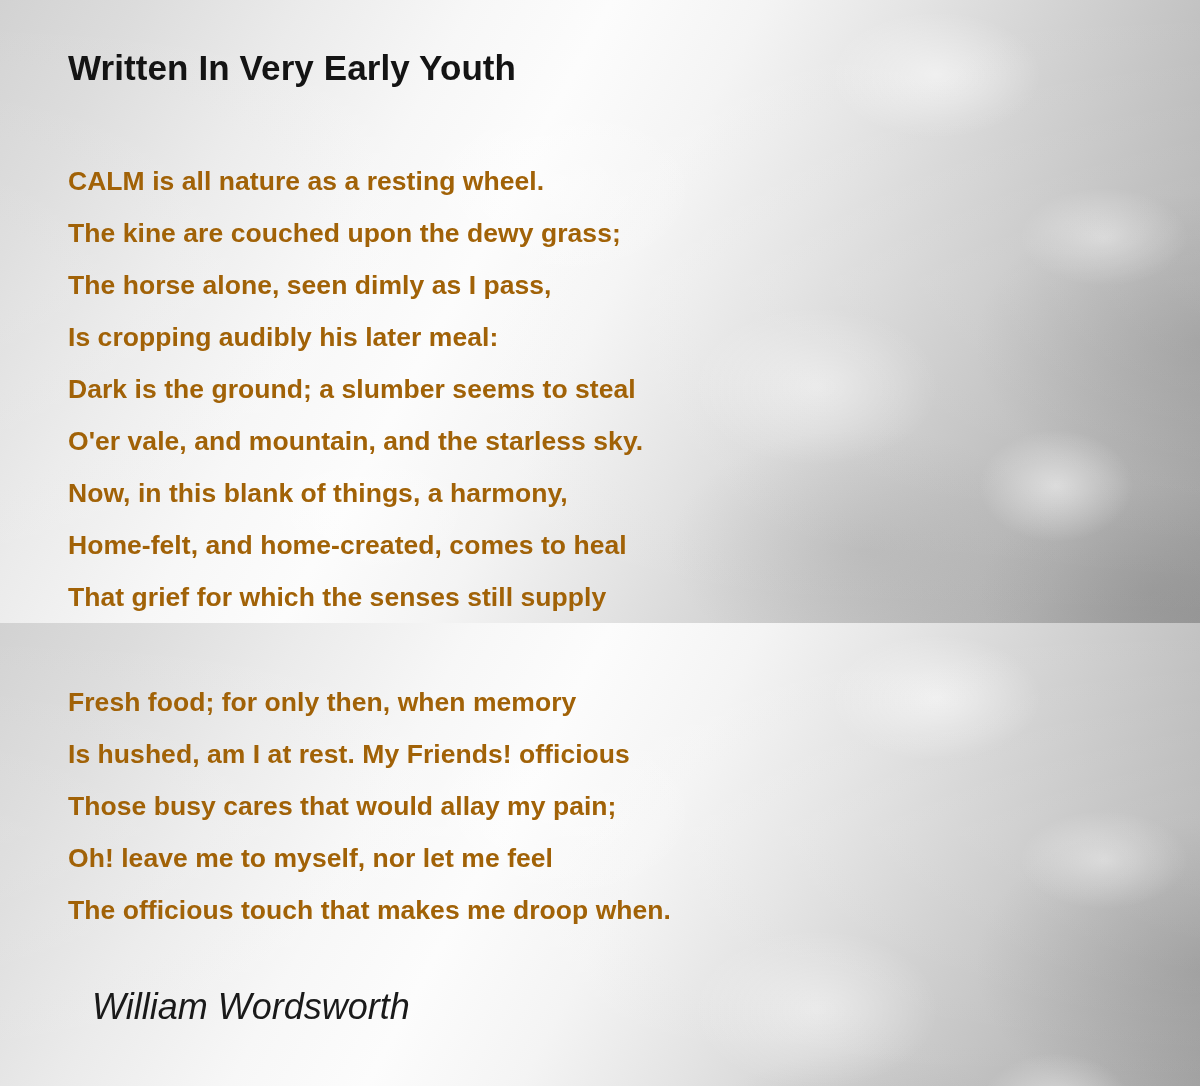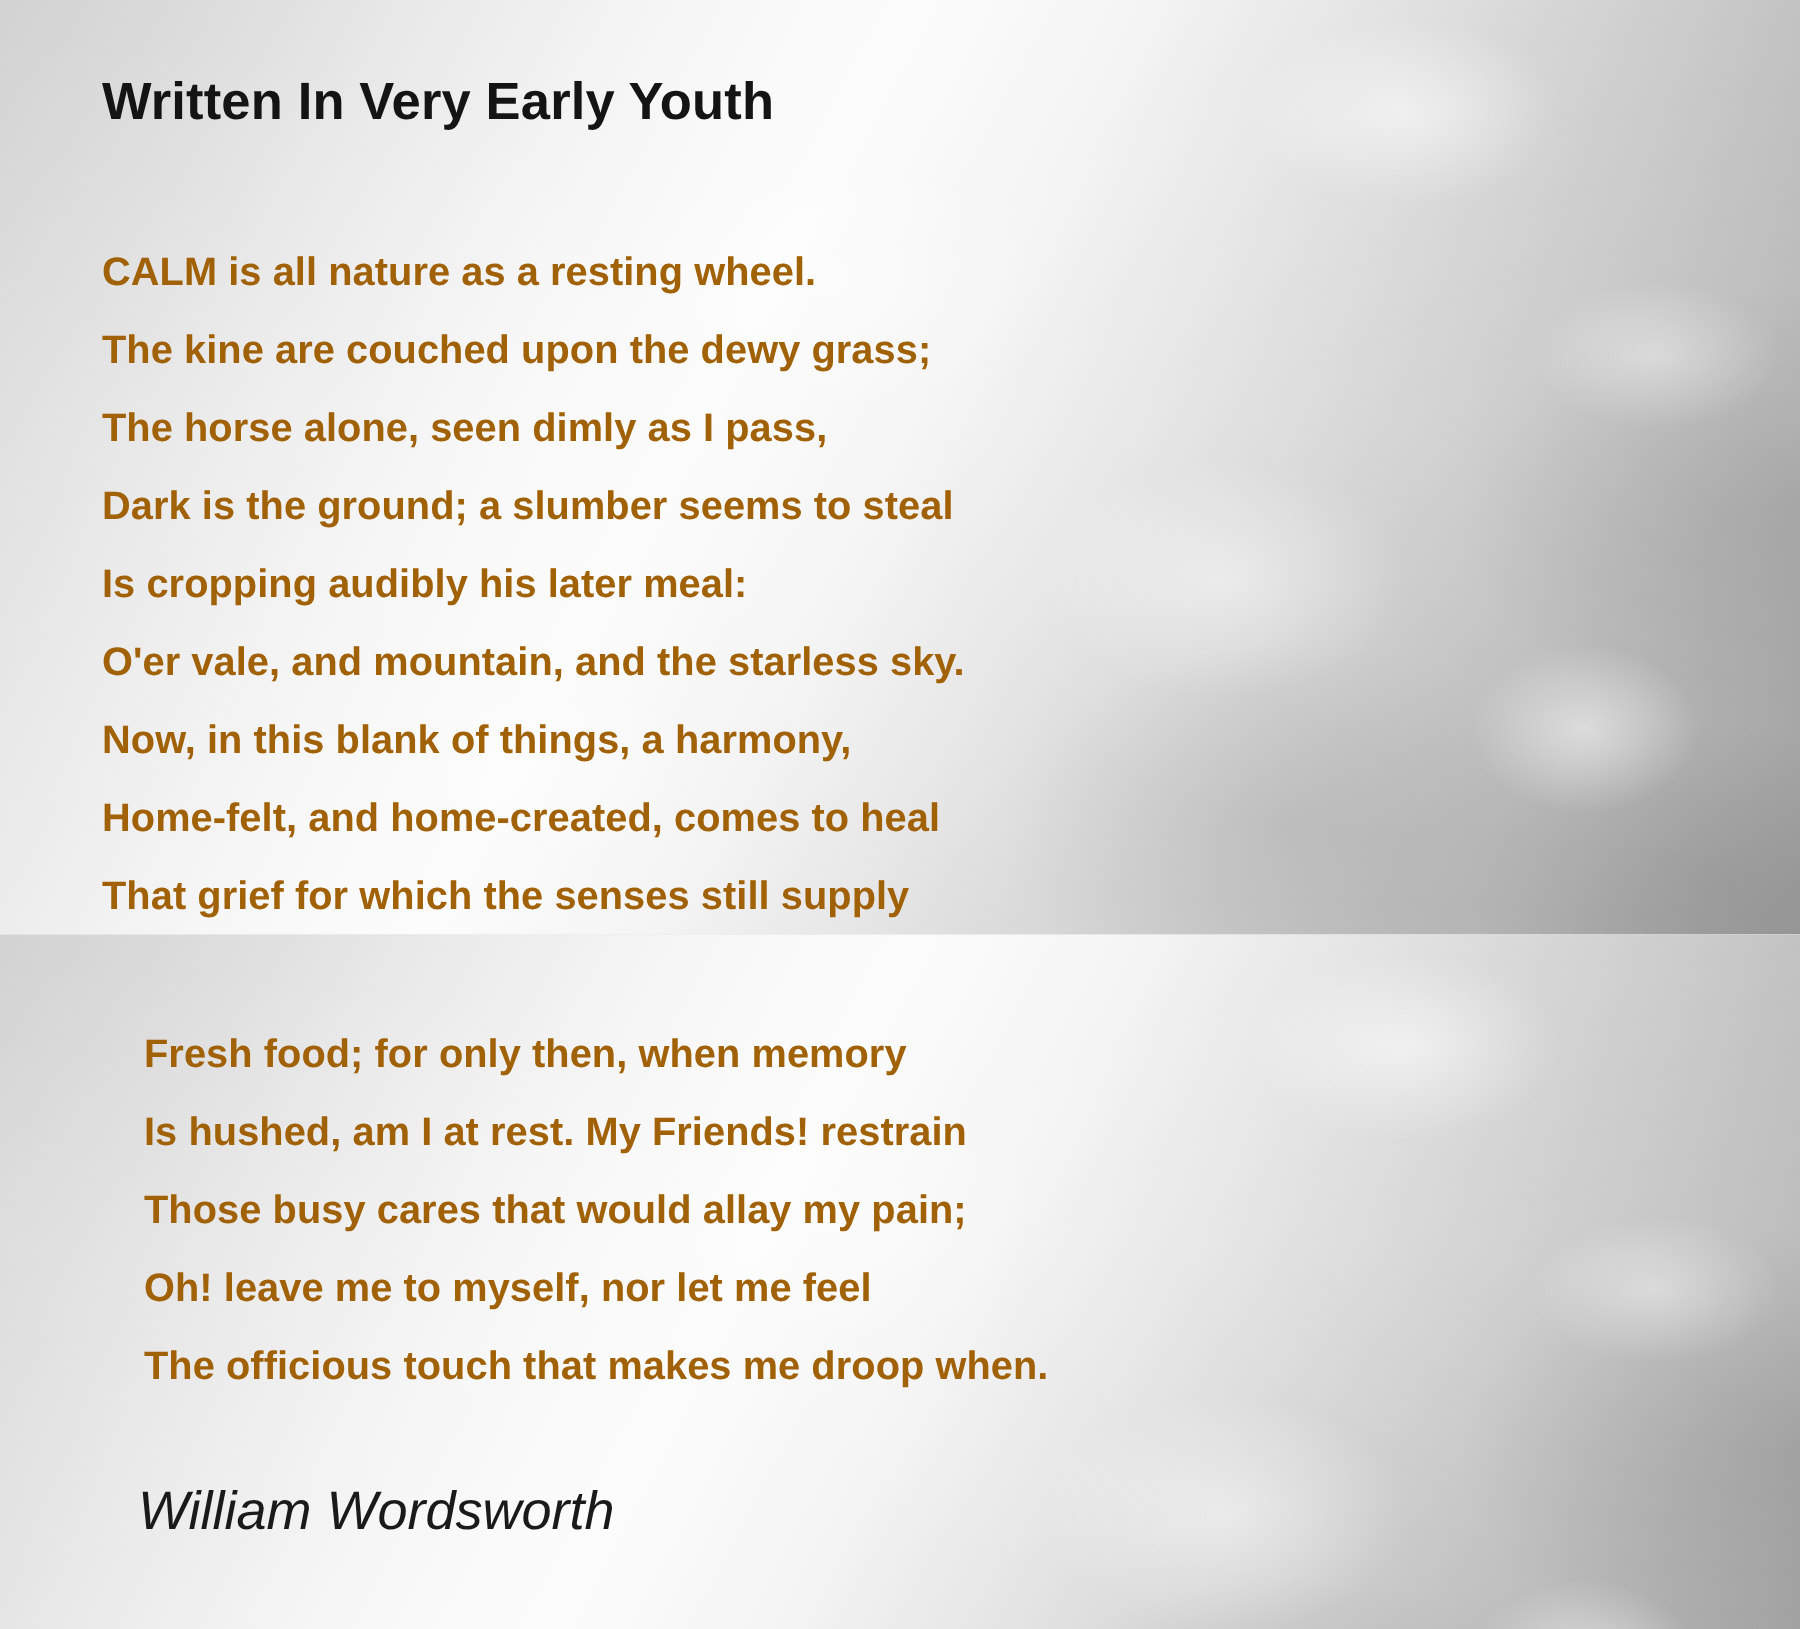--- a/index.html
+++ b/index.html
@@ -92,21 +92,21 @@
     letter-spacing: 0.1px;
     white-space: nowrap;
     color: #141414;
   }
 
   .stanza {
     position: absolute;
     left: 68px;
   }
   #stanza-1 { top: 155px; }
-  #stanza-2 { top: 676px; margin-left: 28px; }
+  #stanza-2 { top: 676px; }
 
   .poem-line {
     font-size: 26.5px;
     font-weight: bold;
     line-height: 52px;
     height: 52px;
     white-space: nowrap;
     color: #a16207;
     letter-spacing: 0.05px;
   }
@@ -138,31 +138,31 @@
   </div>
 
   <div id="poem-content">
 
     <div id="poem-title">Written In Very Early Youth</div>
 
     <div class="stanza" id="stanza-1">
       <div class="poem-line">CALM is all nature as a resting wheel.</div>
       <div class="poem-line">The kine are couched upon the dewy grass;</div>
       <div class="poem-line">The horse alone, seen dimly as I pass,</div>
+      <div class="poem-line">Is cropping audibly his later meal:</div>
       <div class="poem-line">Dark is the ground; a slumber seems to steal</div>
-      <div class="poem-line">Is cropping audibly his later meal:</div>
       <div class="poem-line">O'er vale, and mountain, and the starless sky.</div>
       <div class="poem-line">Now, in this blank of things, a harmony,</div>
       <div class="poem-line">Home-felt, and home-created, comes to heal</div>
       <div class="poem-line">That grief for which the senses still supply</div>
     </div>
 
     <div class="stanza" id="stanza-2">
       <div class="poem-line">Fresh food; for only then, when memory</div>
-      <div class="poem-line">Is hushed, am I at rest. My Friends! restrain</div>
+      <div class="poem-line">Is hushed, am I at rest. My Friends! officious</div>
       <div class="poem-line">Those busy cares that would allay my pain;</div>
       <div class="poem-line">Oh! leave me to myself, nor let me feel</div>
       <div class="poem-line">The officious touch that makes me droop when.</div>
     </div>
 
     <div id="poem-author">William Wordsworth</div>
 
   </div>
 </div>
 

